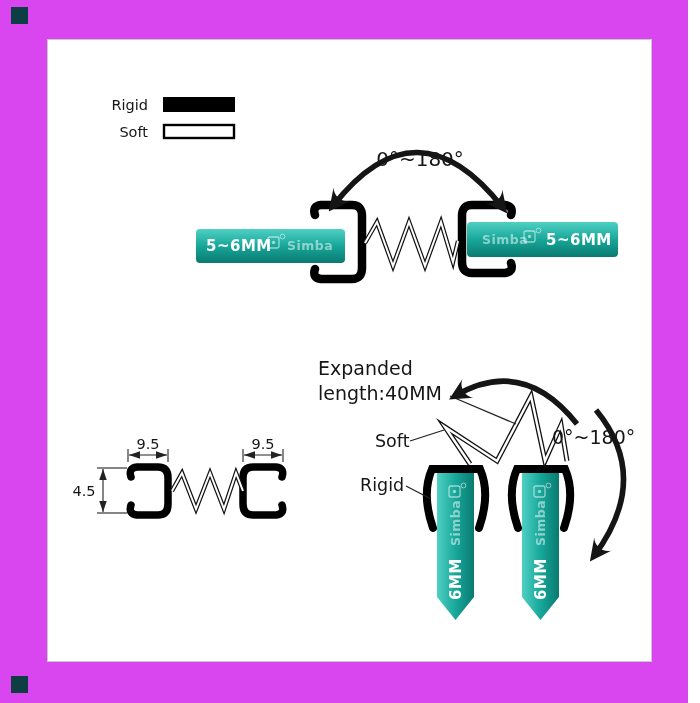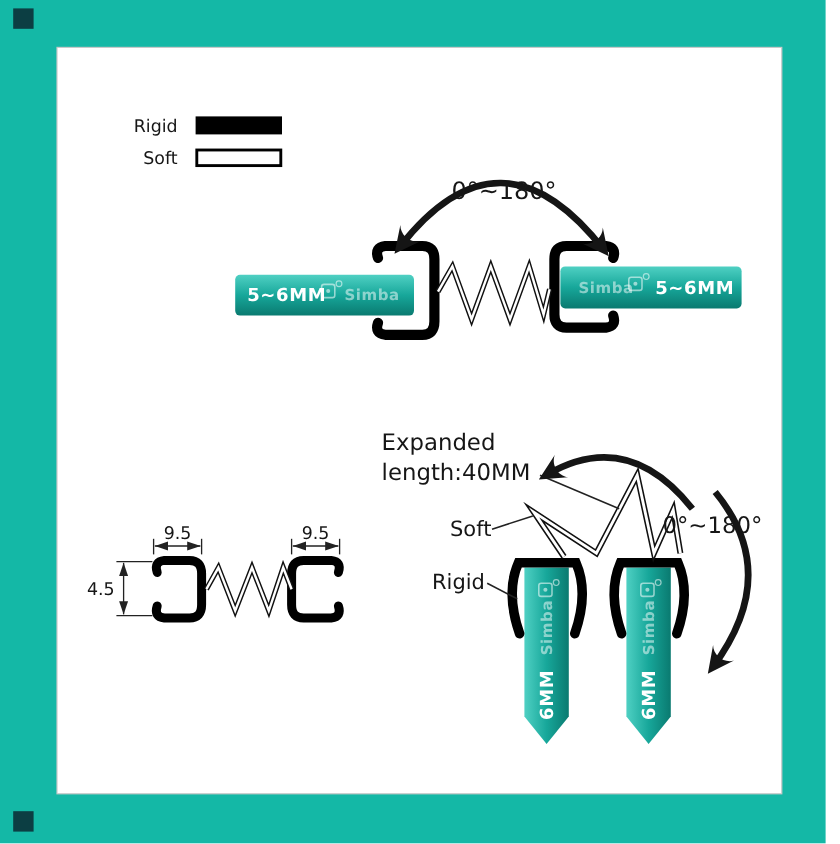--- a/index.html
+++ b/index.html
@@ -1,16 +1,16 @@
 <!DOCTYPE html>
 <html><head>
 <meta charset="utf-8">
 <style>
   html,body{margin:0;padding:0;background:#ffffff;}
-  .stage{position:relative;width:688px;height:703px;background:#14b8a6;overflow:hidden;}
+  .stage{position:relative;width:688px;height:703px;background:#d946ef;overflow:hidden;}
   svg{display:block;}
   text{font-family:"DejaVu Sans","Liberation Sans",sans-serif;fill:#161616;}
   .fs14{font-size:14.5px;}
   .fs17{font-size:17.5px;}
   .fs19{font-size:19px;}
   .fs20{font-size:20px;}
   .panel-size{font-size:15px;font-weight:bold;fill:#ffffff;letter-spacing:.5px;}
   .wm{font-size:12.5px;font-weight:bold;fill:#ffffff;opacity:.5;letter-spacing:.5px;}
   .arc{fill:none;stroke:#151515;stroke-width:5.5;}
   .lead{fill:none;stroke:#222222;stroke-width:1.3;}

